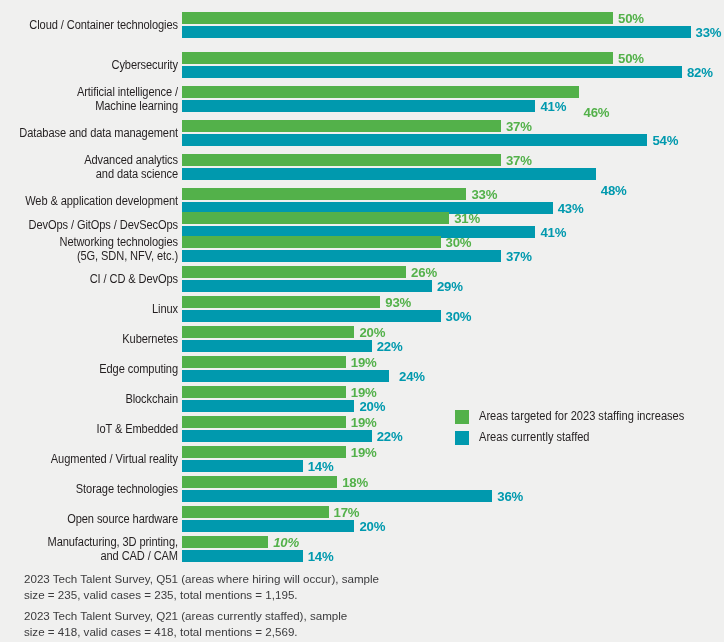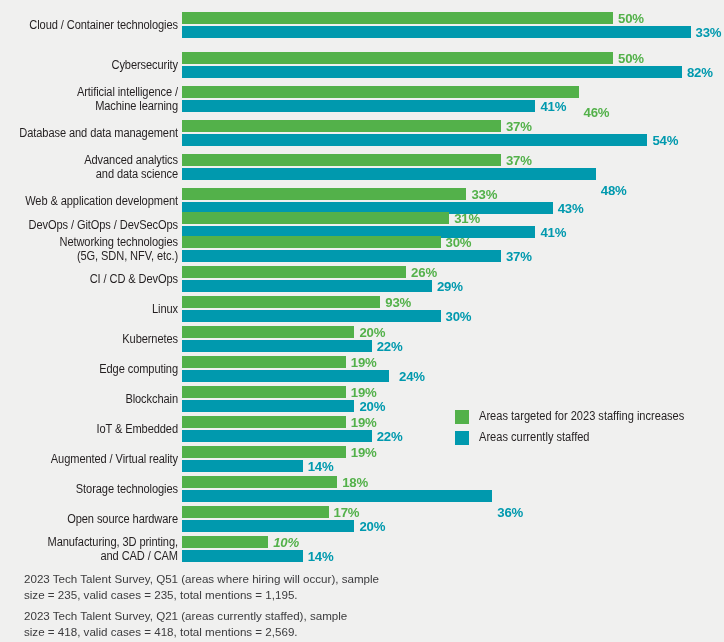--- a/index.html
+++ b/index.html
@@ -209,21 +209,21 @@
           <div class="bar teal" style="width: 120.68px; top: 14px;"></div>
           <div class="val teal" style="left: 125.68px; top: 15px;">14%</div>
         </div>
       </div>
       <div class="row" style="top: 476px;">
         <div class="cat-label" style="top: 5.85px;">Storage technologies</div>
         <div class="bars">
           <div class="bar green" style="width: 155.16px; top: 0px;"></div>
           <div class="val green" style="left: 160.16px; top: 1px;">18%</div>
           <div class="bar teal" style="width: 310.32px; top: 14px;"></div>
-          <div class="val teal" style="left: 315.32px; top: 15px; margin-top: 16px;">36%</div>
+          <div class="val teal" style="left: 315.32px; top: 15px;">36%</div>
         </div>
       </div>
       <div class="row" style="top: 506px;">
         <div class="cat-label" style="top: 5.85px;">Open source hardware</div>
         <div class="bars">
           <div class="bar green" style="width: 146.54px; top: 0px;"></div>
           <div class="val green" style="left: 151.54px; top: 1px;">17%</div>
           <div class="bar teal" style="width: 172.4px; top: 14px;"></div>
           <div class="val teal" style="left: 177.4px; top: 15px;">20%</div>
         </div>

